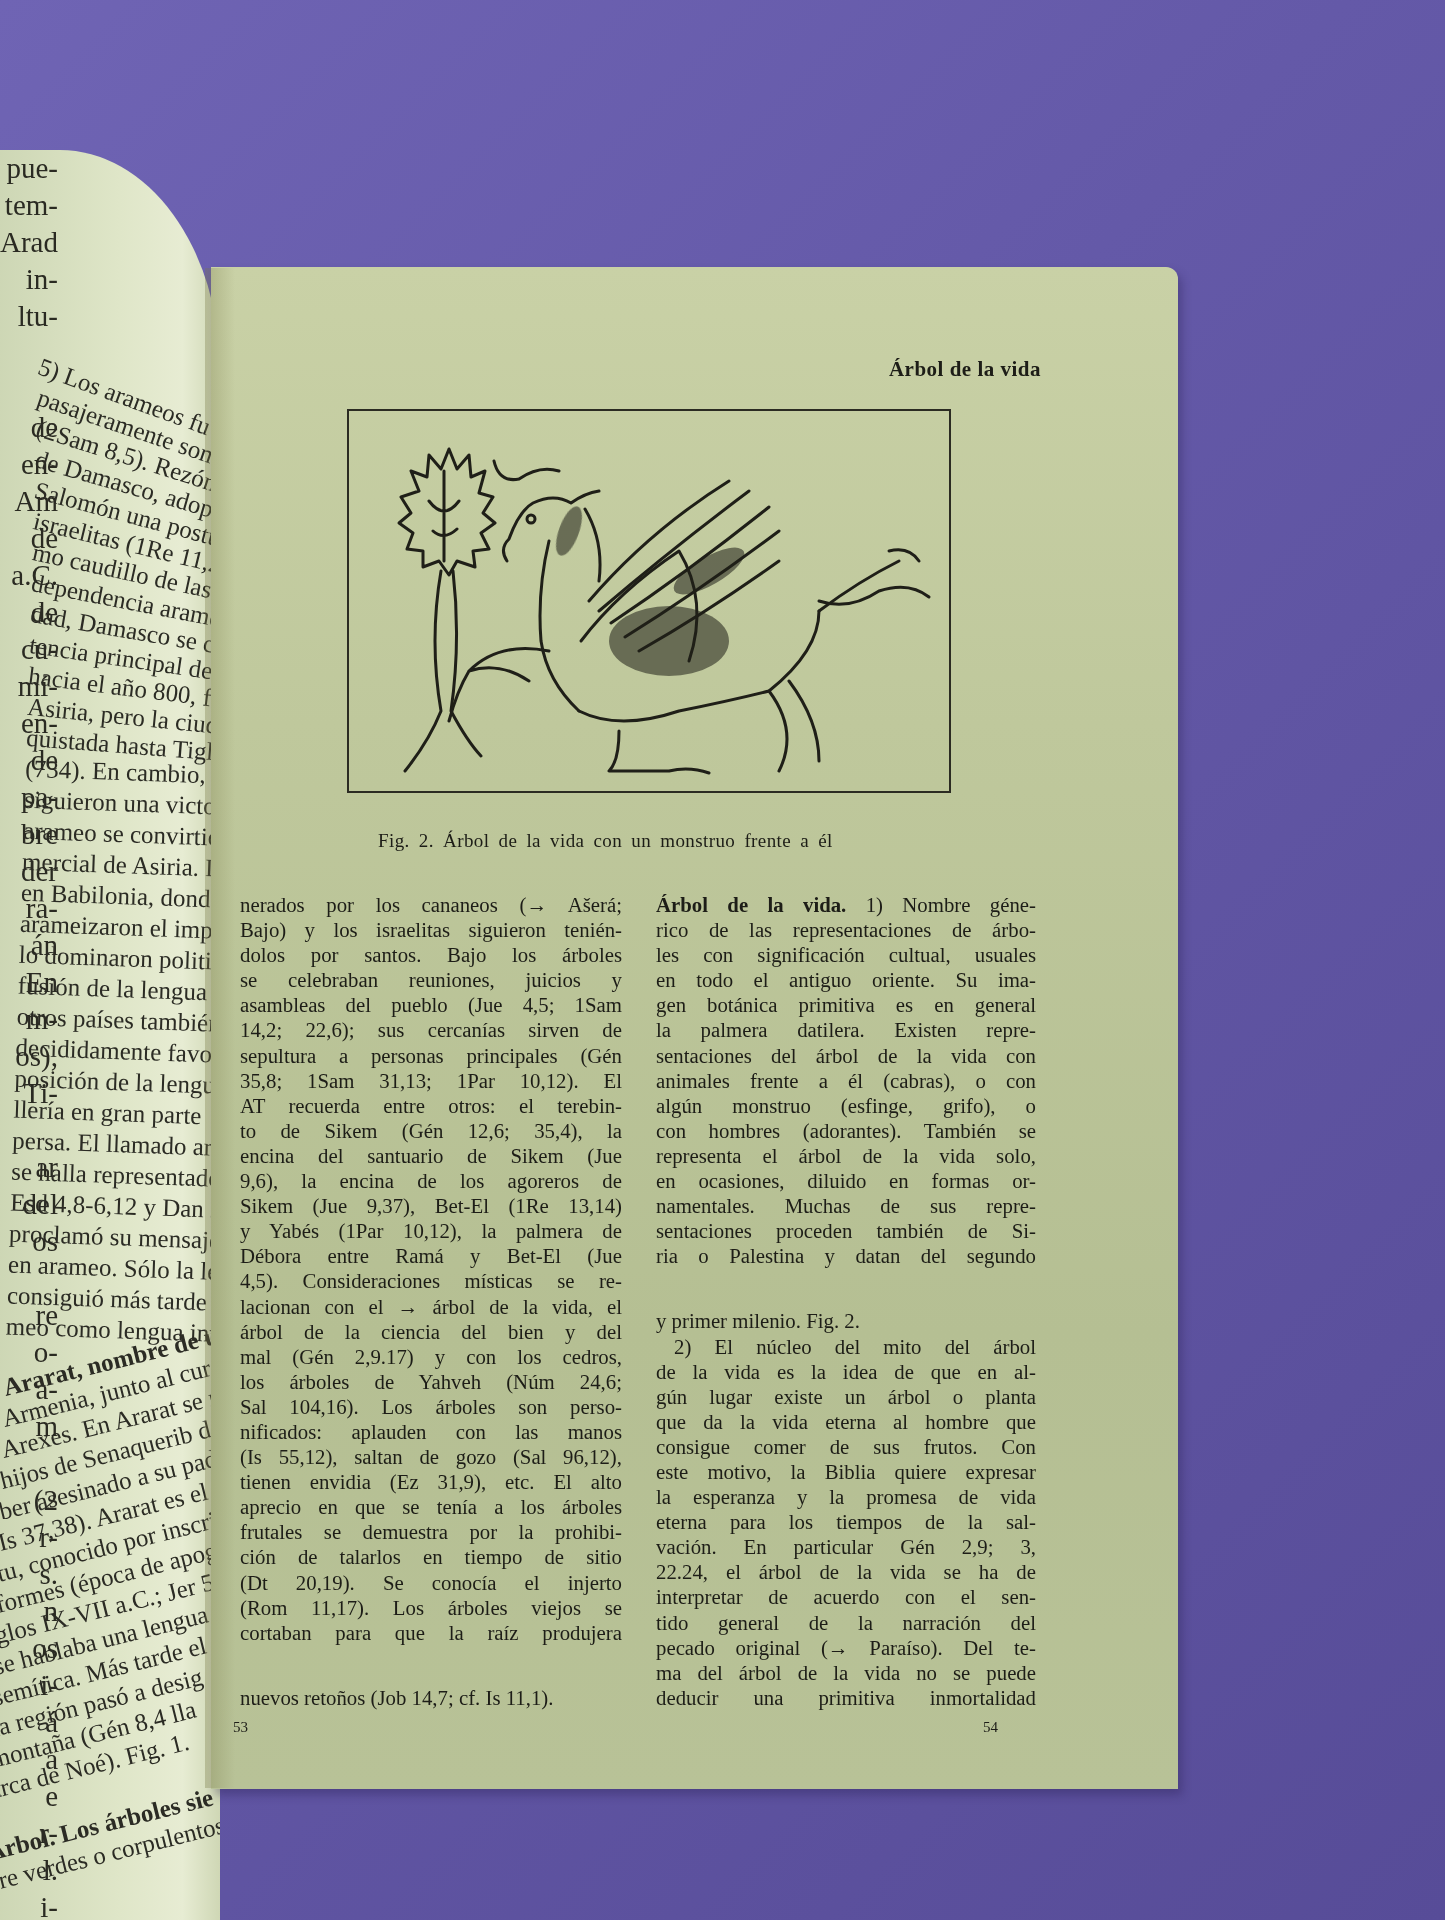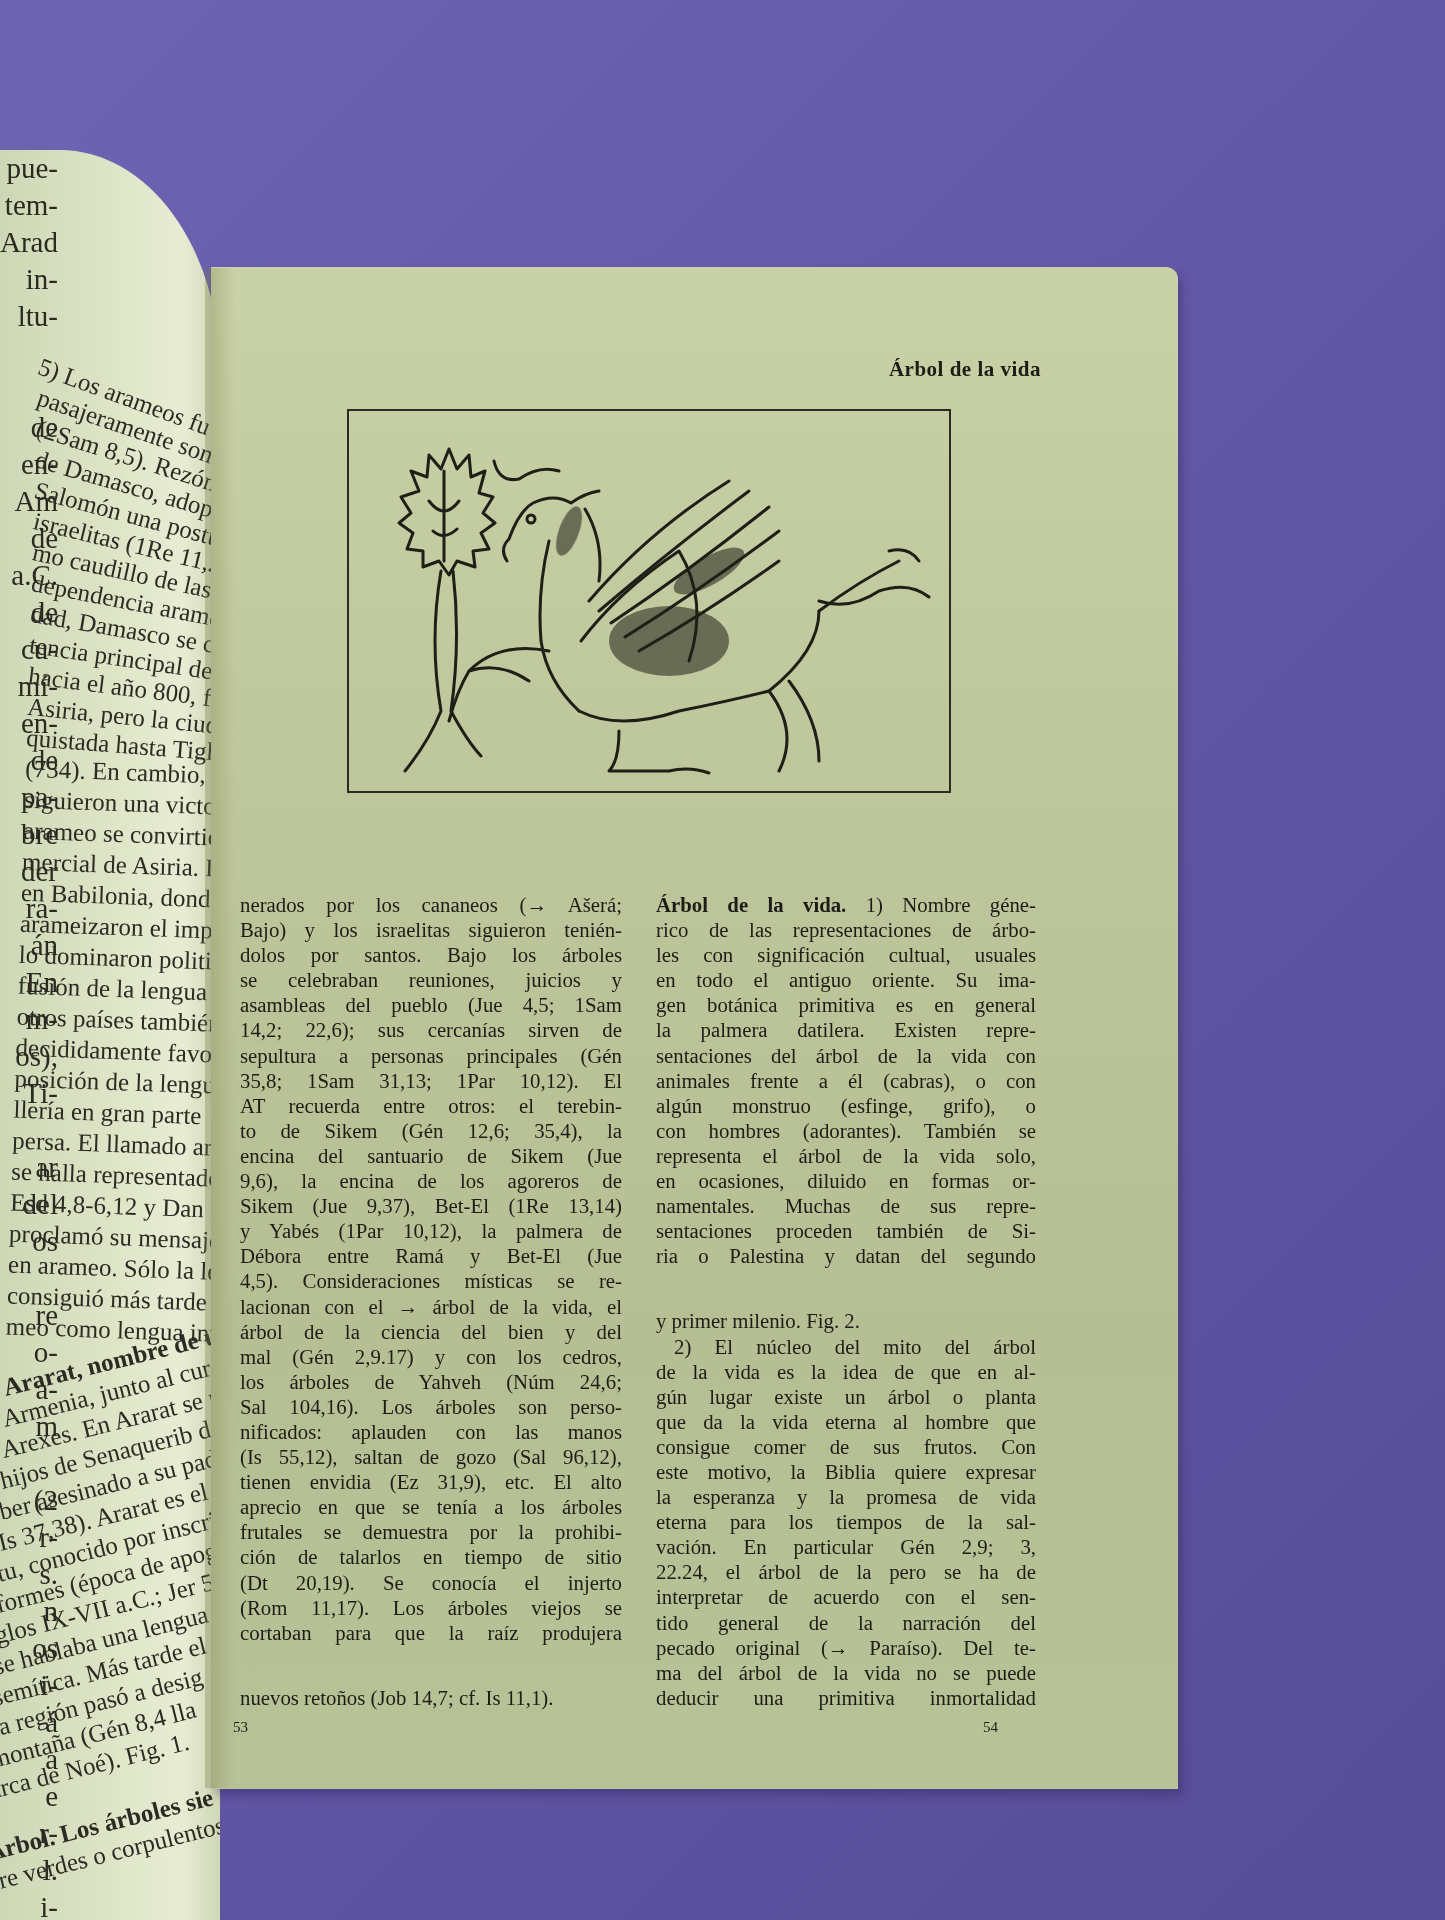--- a/index.html
+++ b/index.html
@@ -211,20 +211,21 @@
         <path d="M470,190 Q500,200 530,180 Q560,170 580,186"></path>
       </g>
       <g fill="#1f1f18" opacity="0.55">
         <ellipse cx="320" cy="230" rx="60" ry="35"></ellipse>
         <ellipse cx="360" cy="160" rx="40" ry="14" transform="rotate(-30 360 160)"></ellipse>
         <ellipse cx="220" cy="120" rx="10" ry="26" transform="rotate(20 220 120)"></ellipse>
       </g>
     </svg>
   </div>
 
+  <div class="caption">Fig. 2.  Árbol de la vida con un monstruo frente a él</div>
 
   <div class="col col-left" id="col-left">
       <span class="ln">nerados por los cananeos (→ Ašerá;</span>
       <span class="ln">Bajo) y los israelitas siguieron tenién-</span>
       <span class="ln">dolos por santos. Bajo los árboles</span>
       <span class="ln">se celebraban reuniones, juicios y</span>
       <span class="ln">asambleas del pueblo (Jue 4,5; 1Sam</span>
       <span class="ln">14,2; 22,6); sus cercanías sirven de</span>
       <span class="ln">sepultura a personas principales (Gén</span>
       <span class="ln">35,8; 1Sam 31,13; 1Par 10,12). El</span>
@@ -273,21 +274,21 @@
         <span class="ln last">y primer milenio. Fig. 2.</span>
         <span class="ln" style="padding-left: 18px;">2) El núcleo del mito del árbol</span>
         <span class="ln">de la vida es la idea de que en al-</span>
         <span class="ln">gún lugar existe un árbol o planta</span>
         <span class="ln">que da la vida eterna al hombre que</span>
         <span class="ln">consigue comer de sus frutos. Con</span>
         <span class="ln">este motivo, la Biblia quiere expresar</span>
         <span class="ln">la esperanza y la promesa de vida</span>
         <span class="ln">eterna para los tiempos de la sal-</span>
         <span class="ln">vación. En particular Gén 2,9; 3,</span>
-        <span class="ln">22.24, el árbol de la pero se ha de</span>
+        <span class="ln">22.24, el árbol de la vida se ha de</span>
         <span class="ln">interpretar de acuerdo con el sen-</span>
         <span class="ln">tido general de la narración del</span>
         <span class="ln">pecado original (→ Paraíso). Del te-</span>
         <span class="ln">ma del árbol de la vida no se puede</span>
         <span class="ln">deducir una primitiva inmortalidad</span>
       </div>
   </div>
 
   <div class="pagenum pn-left">53</div>
   <div class="pagenum pn-right">54</div>

